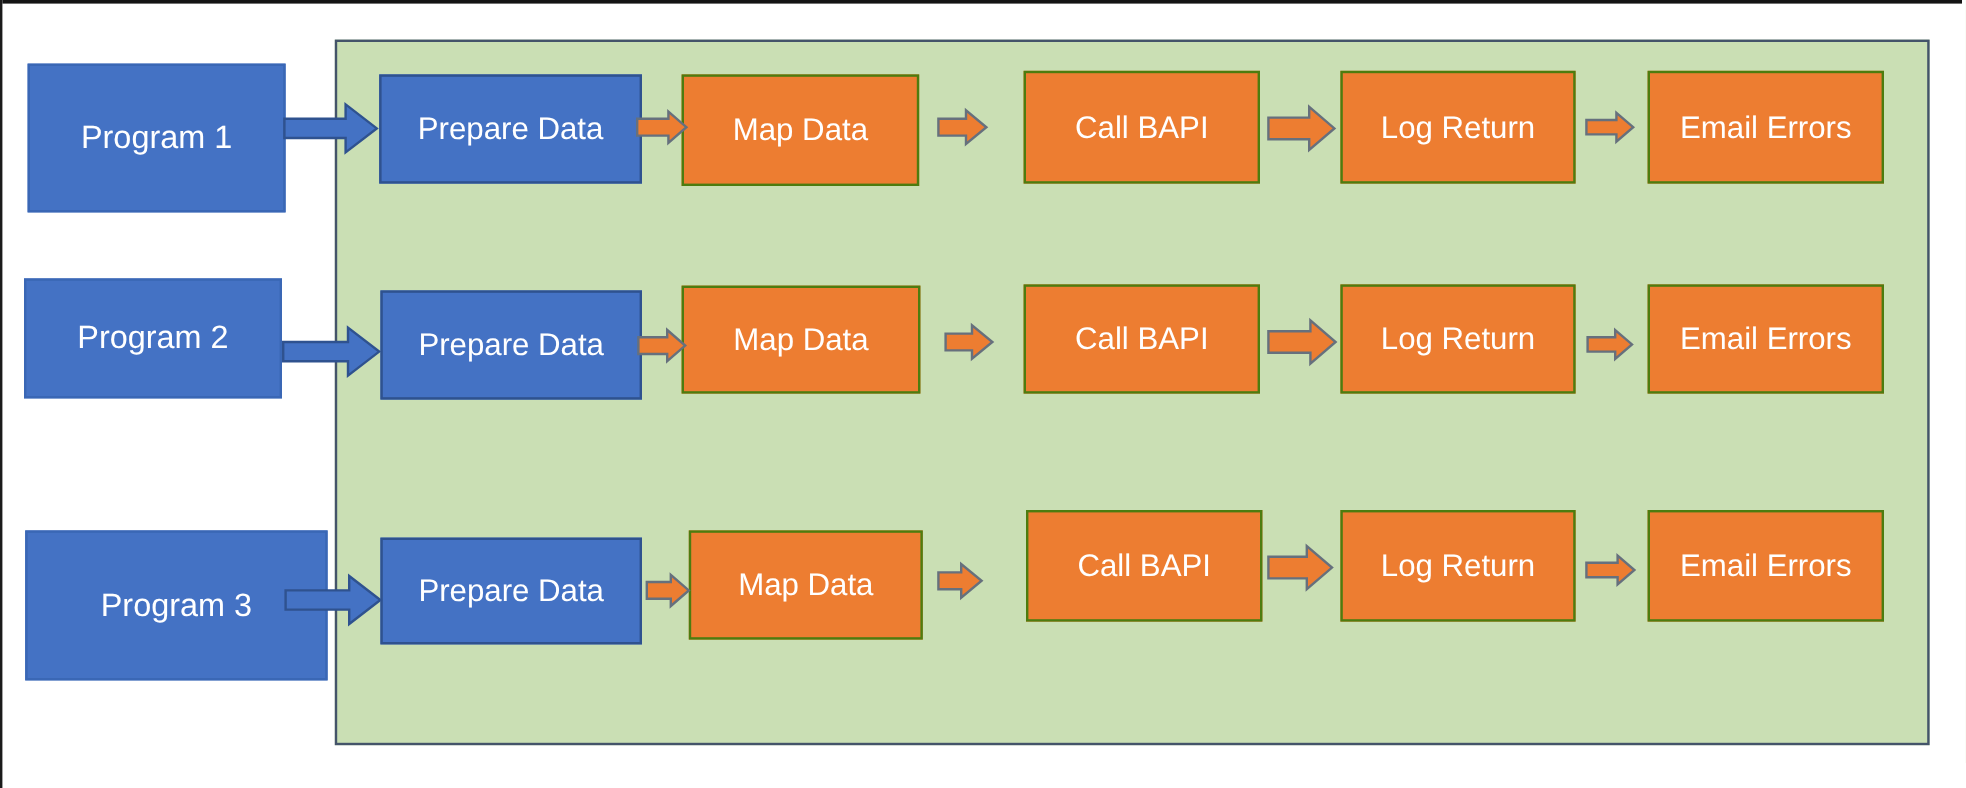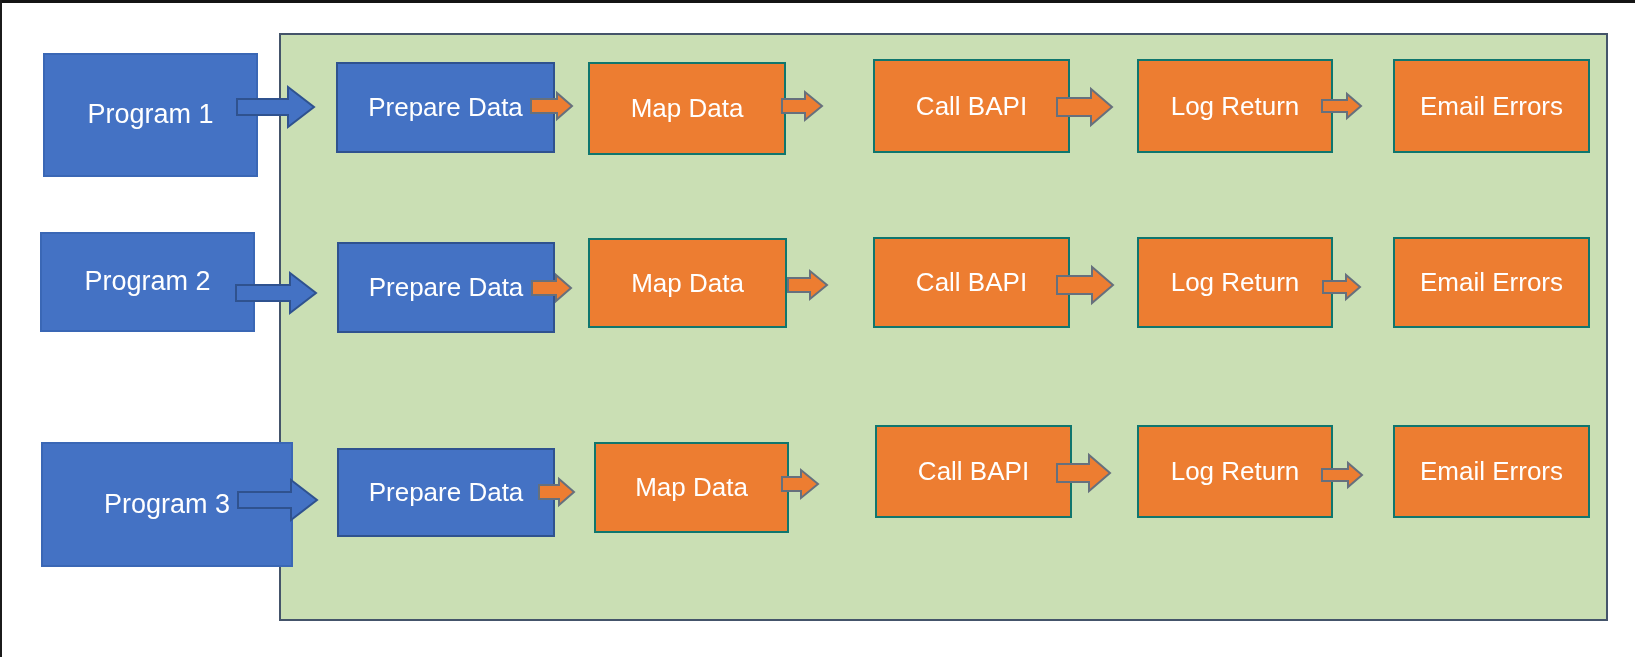--- a/index.html
+++ b/index.html
@@ -9,25 +9,25 @@
   }
   .edge-top{position:absolute;left:2px;top:0;width:1633px;height:3px;background:#141414;}
   .edge-left{position:absolute;left:0;top:0;width:2px;height:657px;background:#1b1b1b;}
   .container{
     position:absolute;left:279px;top:33px;width:1329px;height:588px;
     background:#CADFB4;border:2px solid #44546A;box-sizing:border-box;
   }
   .box{
     position:absolute;display:flex;align-items:center;justify-content:center;
     box-sizing:border-box;color:#ffffff;font-size:26px;line-height:1.1;
-    text-align:center;white-space:nowrap;margin-left:20px;
+    text-align:center;white-space:nowrap;
   }
   .blue{background:#4472C4;border:2px solid #2F528F;}
   .program{background:#4472C4;border:2px solid #3A67B5;font-size:27px;}
-  .orange{background:#ED7D31;border:2px solid #0f766e;}
+  .orange{background:#ED7D31;border:2px solid #4d7c0f;}
   .arrow-layer{position:absolute;left:0;top:0;width:1638px;height:657px;pointer-events:none;}
   .arrow-blue{fill:#4472C4;stroke:#2F528F;stroke-width:2;}
   .arrow-orange{fill:#ED7D31;stroke:#66707D;stroke-width:2;}
 </style>
 </head>
 <body>
 
 <div class="canvas">
   <div class="edge-top"></div>
   <div class="edge-left"></div>

